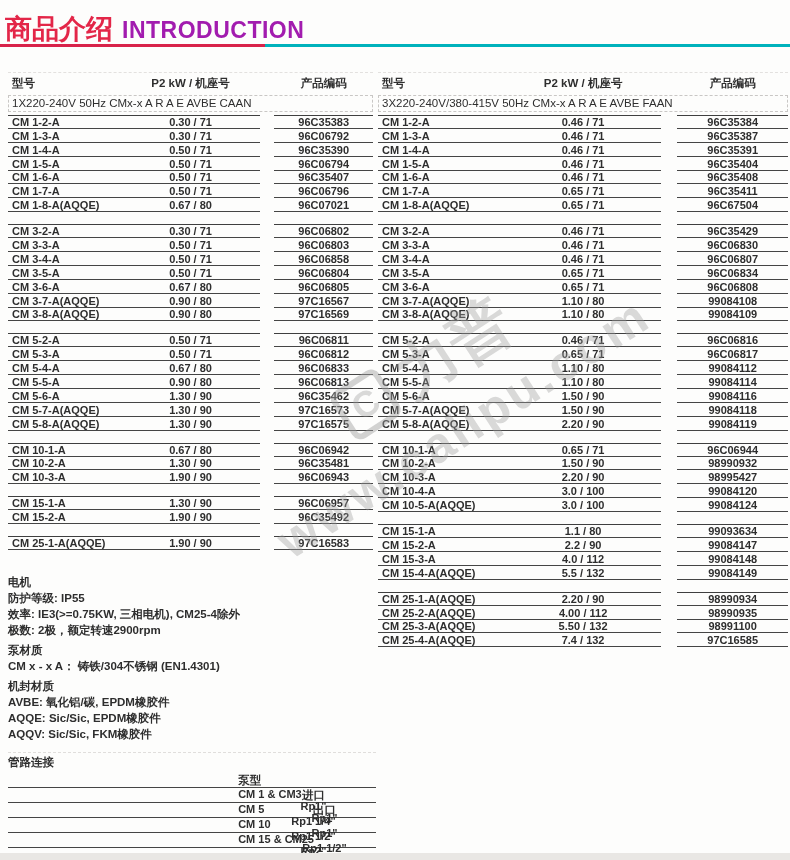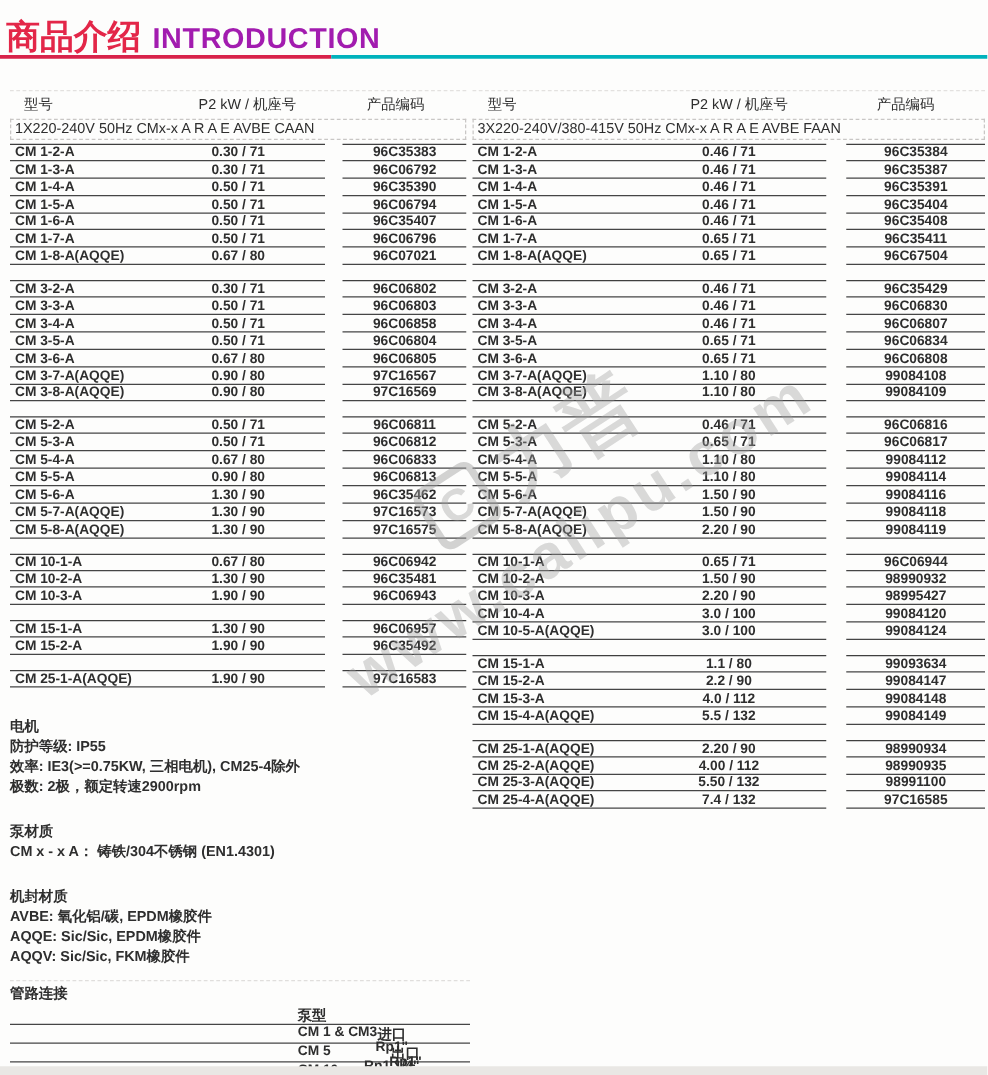--- a/index.html
+++ b/index.html
@@ -12,39 +12,39 @@
   .hdr .zh { font-size:27px; font-weight:bold; color:#e32648; }
   .hdr .en { font-size:23px; font-weight:bold; color:#a21caf; letter-spacing:0.5px; }
   .rule { position:absolute; top:44px; height:3px; }
   .rule.red { left:0; width:265px; background:#d8234a; }
   .rule.teal { left:265px; width:525px; background:#00b2bc; }
 
   
   .col-left  { position:absolute; left:8px;  top:72px; width:365px; }
   .col-right { position:absolute; left:378px; top:72px; width:410px; }
 
-  .spec-head { display:flex; justify-content:center; padding:3px 0 4px; border-top:1px dashed #e3e1df; font-size:11.5px; font-weight:normal; }
+  .spec-head { display:flex; justify-content:space-between; padding:3px 0 4px; border-top:1px dashed #e3e1df; font-size:11.5px; font-weight:bold; }
   .seg1 { width:69%; display:flex; }
   .seg2 { width:27%; display:flex; justify-content:center; }
   .c-model { width:45%; text-align:left; padding-left:4px; }
   .c-p2 { width:55%; text-align:center; }
 
   .variant { font-size:11.5px; font-weight:normal; border:1px dashed #c9c7c5; padding:1px 3px 2px; margin-bottom:3px; white-space:nowrap; overflow:hidden; }
 
   .s-group { margin-bottom:12px; }
   .s-group .s-row:first-child .seg { border-top:1.6px solid #3f3f3f; }
   .s-row { display:flex; justify-content:space-between; height:13.9px; font-size:11px; font-weight:bold; }
   .s-row .seg { height:100%; border-bottom:1.6px solid #454545; display:flex; align-items:flex-end; }
   .s-row .seg1 { width:69%; }
   .s-row .seg2 { width:27%; justify-content:center; }
   .s-row .c-model, .s-row .c-p2 { display:inline-block; }
   .s-row .seg1 { align-items:flex-end; }
 
   
-  .txt { margin-top:20px; font-size:11.5px; font-weight:bold; line-height:16px; }
+  .txt { margin-top:4px; font-size:11.5px; font-weight:bold; line-height:16px; }
   .txt.first { margin-top:24px; }
   .t-title { }
   .t-line { white-space:nowrap; }
 
   
   .piping { margin-top:10px; width:368px; }
   .p-title { font-size:11.5px; font-weight:bold; border-top:1px dashed #e0dedc; padding-top:2px; }
   .p-head, .p-row { display:flex; font-size:11px; font-weight:bold; height:15px; align-items:flex-end; border-bottom:1.6px solid #454545;flex-direction:column; }
   .p-head { margin-top:3px; font-size:11.5px; }
   .p-c1 { width:38%; text-align:left; padding-left:2px; }

